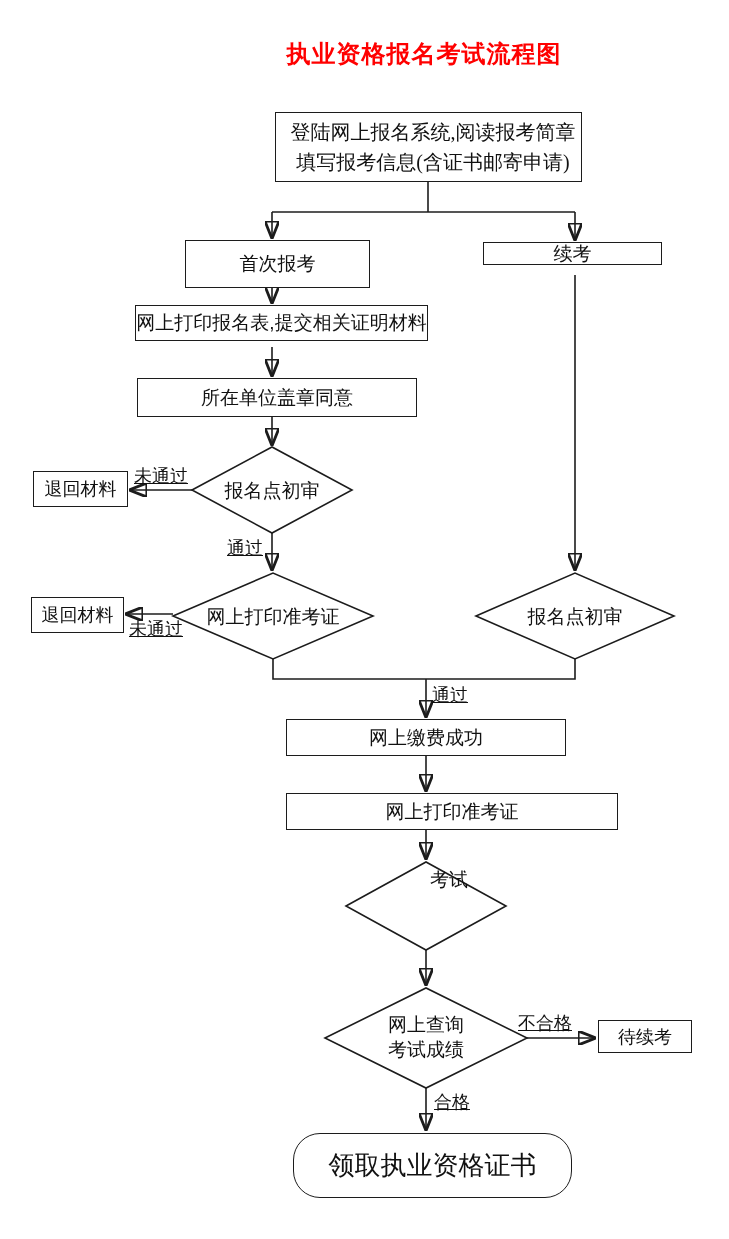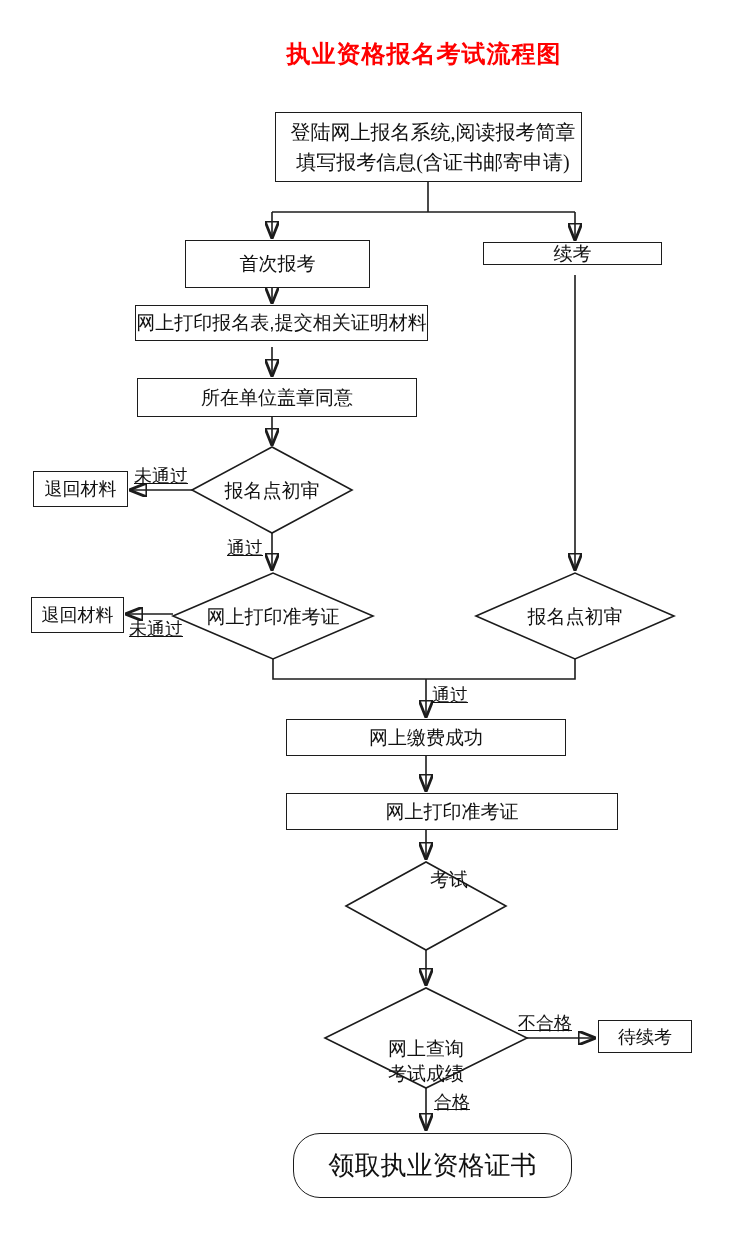--- a/index.html
+++ b/index.html
@@ -115,21 +115,21 @@
   </div>
 
   <div class="box serif" style="left:293px;top:1133px;width:279px;height:65px;font-size:26px;border-radius:27px;">
     <span>领取执业资格证书</span>
   </div>
 
   <div class="dlabel" style="left:272px;top:490px;">报名点初审</div>
   <div class="dlabel" style="left:273px;top:616px;">网上打印准考证</div>
   <div class="dlabel" style="left:575px;top:616px;">报名点初审</div>
   <div class="dlabel" style="left:426px;top:879px;margin-left:23px;">考试</div>
-  <div class="dlabel" style="left:426px;top:1037px;margin-top:24px;">
+  <div class="dlabel" style="left:426px;top:1037px;">
     <div>网上查询</div>
     <div>考试成绩</div>
   </div>
 
   <div class="elabel" style="left:134px;top:466px;">未通过</div>
   <div class="elabel" style="left:227px;top:538px;">通过</div>
   <div class="elabel" style="left:129px;top:619px;">未通过</div>
   <div class="elabel" style="left:432px;top:685px;">通过</div>
   <div class="elabel" style="left:518px;top:1013px;">不合格</div>
   <div class="elabel" style="left:434px;top:1092px;">合格</div>

